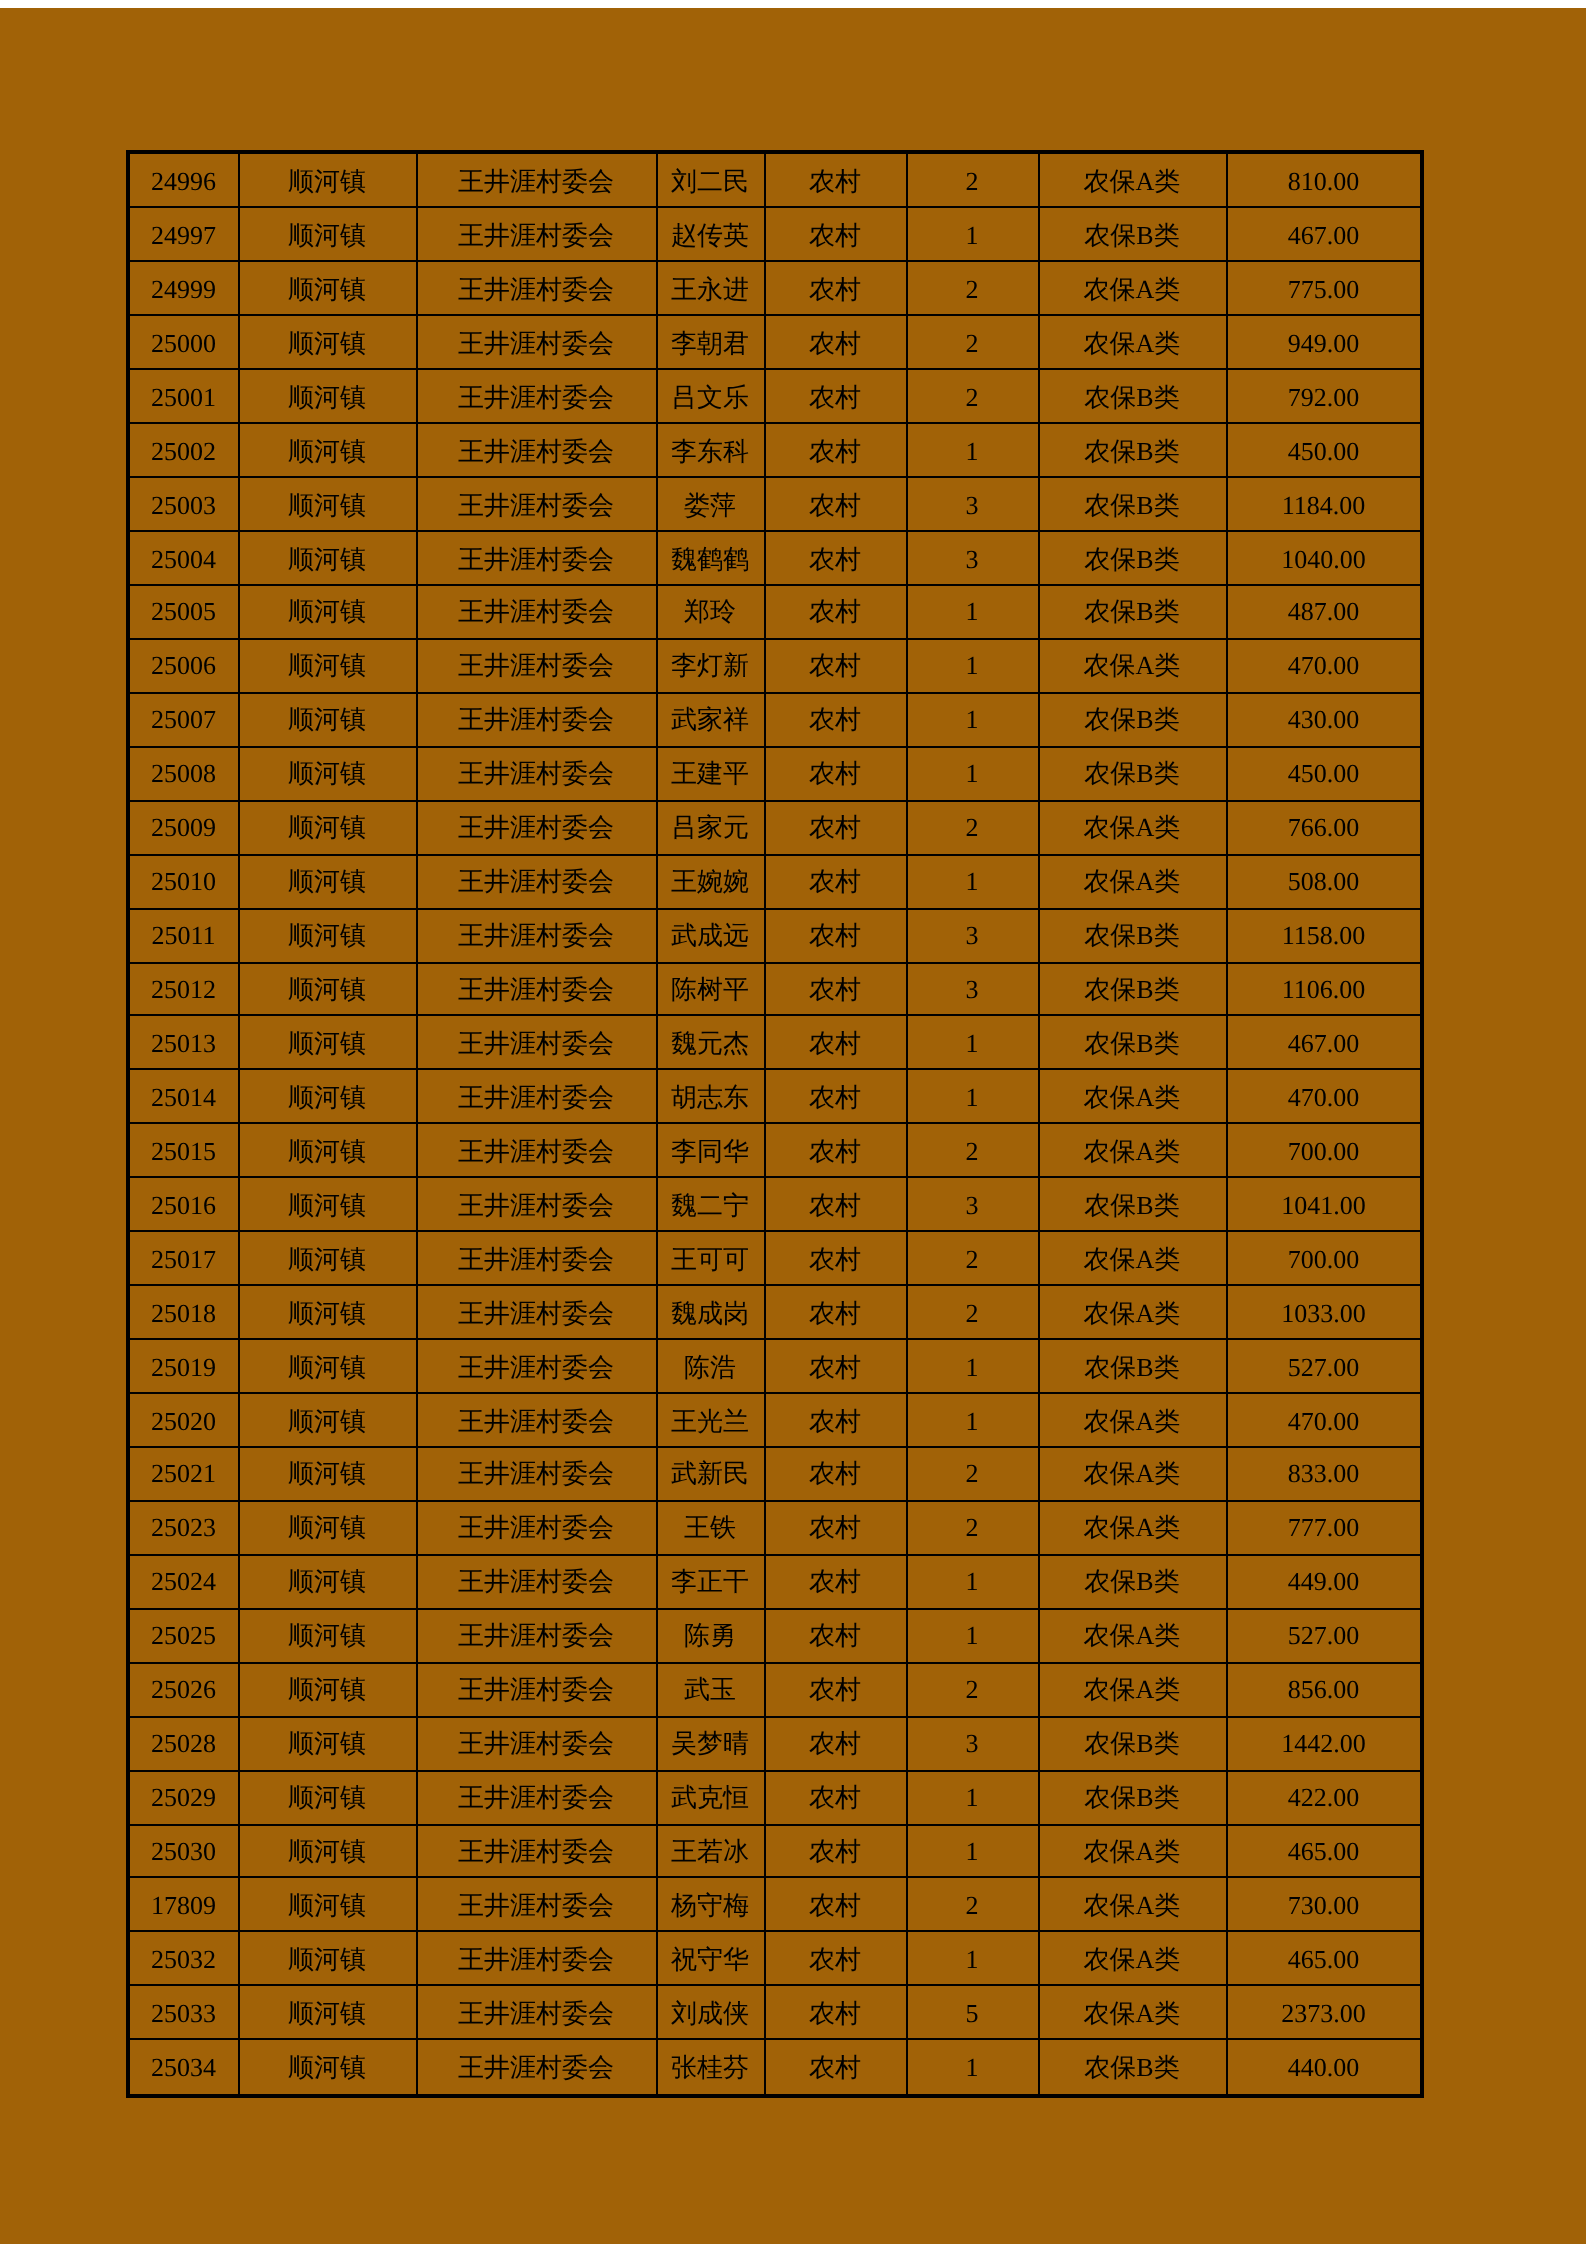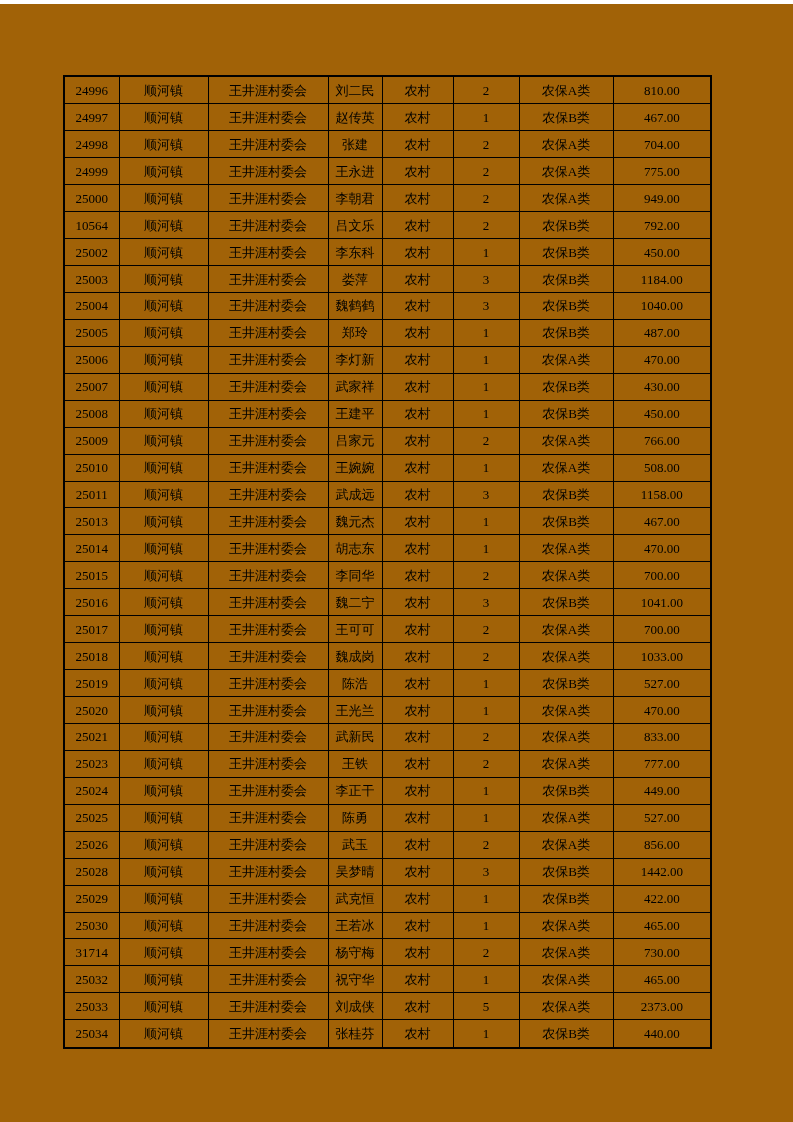--- a/index.html
+++ b/index.html
@@ -81,51 +81,41 @@
           <td>24997</td>
           <td>顺河镇</td>
           <td>王井涯村委会</td>
           <td>赵传英</td>
           <td>农村</td>
           <td>1</td>
           <td>农保B类</td>
           <td>467.00</td>
         </tr>
         <tr>
-          <td>24998</td>
-          <td>顺河镇</td>
-          <td>王井涯村委会</td>
-          <td>张建</td>
-          <td>农村</td>
-          <td>2</td>
-          <td>农保A类</td>
-          <td>704.00</td>
-        </tr>
-        <tr>
           <td>24999</td>
           <td>顺河镇</td>
           <td>王井涯村委会</td>
           <td>王永进</td>
           <td>农村</td>
           <td>2</td>
           <td>农保A类</td>
           <td>775.00</td>
         </tr>
         <tr>
           <td>25000</td>
           <td>顺河镇</td>
           <td>王井涯村委会</td>
           <td>李朝君</td>
           <td>农村</td>
           <td>2</td>
           <td>农保A类</td>
           <td>949.00</td>
         </tr>
         <tr>
-          <td>10564</td>
+          <td>25001</td>
           <td>顺河镇</td>
           <td>王井涯村委会</td>
           <td>吕文乐</td>
           <td>农村</td>
           <td>2</td>
           <td>农保B类</td>
           <td>792.00</td>
         </tr>
         <tr>
           <td>25002</td>
@@ -221,20 +211,30 @@
           <td>25011</td>
           <td>顺河镇</td>
           <td>王井涯村委会</td>
           <td>武成远</td>
           <td>农村</td>
           <td>3</td>
           <td>农保B类</td>
           <td>1158.00</td>
         </tr>
         <tr>
+          <td>25012</td>
+          <td>顺河镇</td>
+          <td>王井涯村委会</td>
+          <td>陈树平</td>
+          <td>农村</td>
+          <td>3</td>
+          <td>农保B类</td>
+          <td>1106.00</td>
+        </tr>
+        <tr>
           <td>25013</td>
           <td>顺河镇</td>
           <td>王井涯村委会</td>
           <td>魏元杰</td>
           <td>农村</td>
           <td>1</td>
           <td>农保B类</td>
           <td>467.00</td>
         </tr>
         <tr>
@@ -381,21 +381,21 @@
           <td>25030</td>
           <td>顺河镇</td>
           <td>王井涯村委会</td>
           <td>王若冰</td>
           <td>农村</td>
           <td>1</td>
           <td>农保A类</td>
           <td>465.00</td>
         </tr>
         <tr>
-          <td>31714</td>
+          <td>17809</td>
           <td>顺河镇</td>
           <td>王井涯村委会</td>
           <td>杨守梅</td>
           <td>农村</td>
           <td>2</td>
           <td>农保A类</td>
           <td>730.00</td>
         </tr>
         <tr>
           <td>25032</td>

